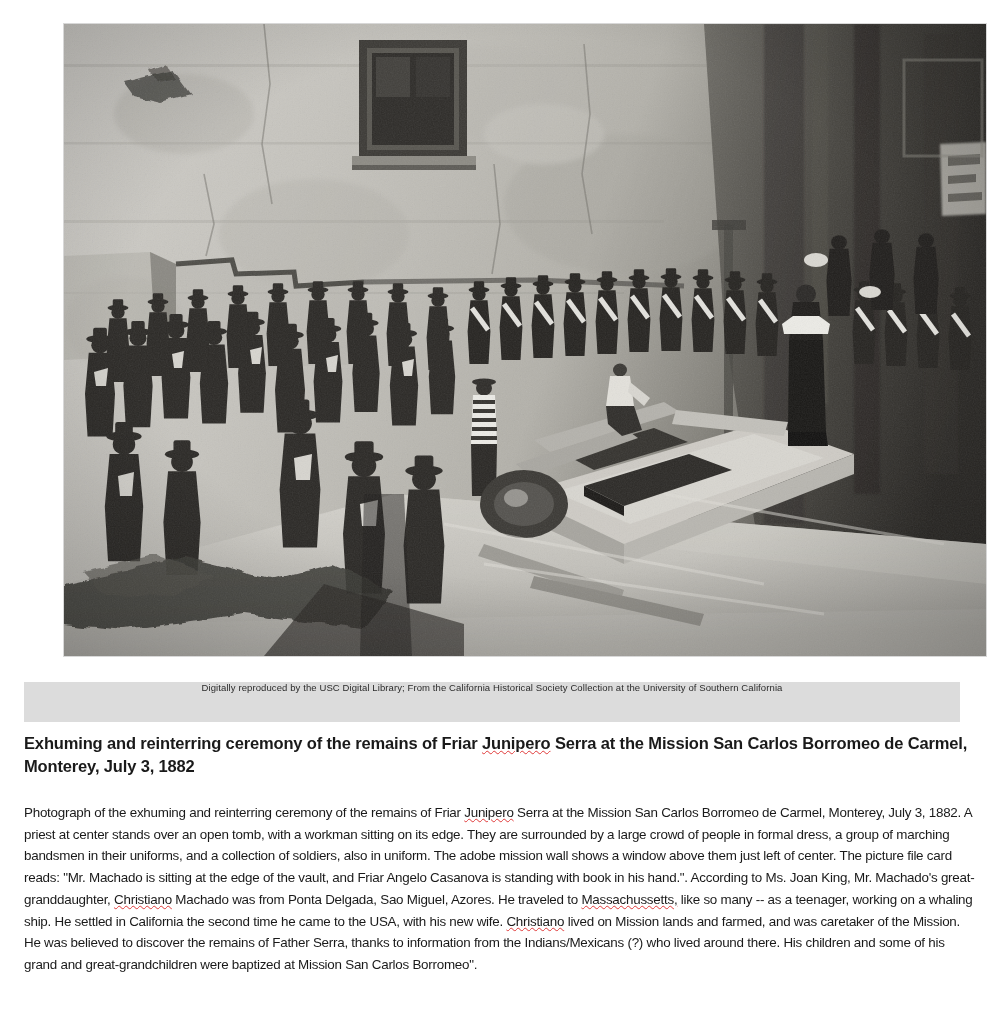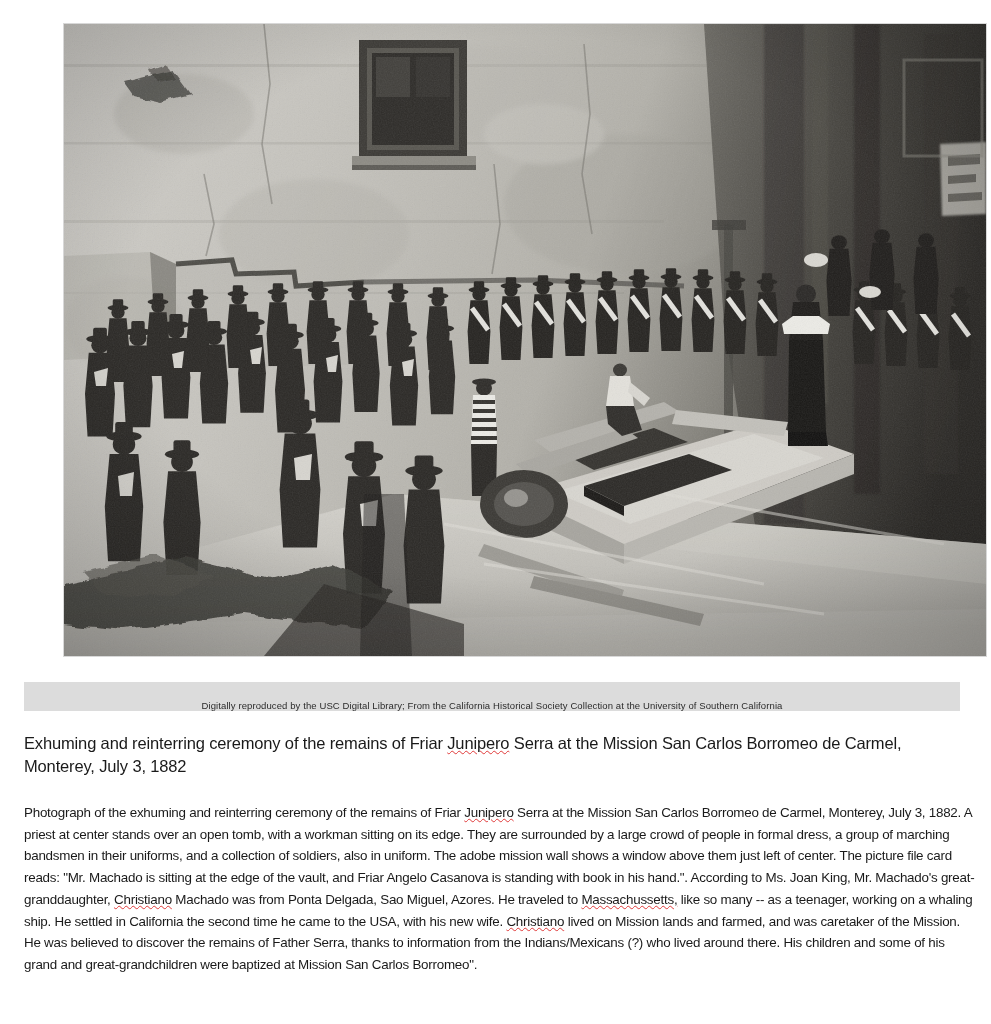--- a/index.html
+++ b/index.html
@@ -32,41 +32,41 @@
     box-shadow: 0 0 0 1px #d8d8d8;
   }
   #photo-svg { display: block; width: 100%; height: 100%; }
 
   
   #attribution-bar {
     position: absolute;
     left: 24px;
     top: 682px;
     width: 936px;
-    height: 29px;
+    height: 40px;
     background: #dcdcdc;
     display: flex;
-    align-items: flex-end;
+    align-items: flex-start;
     justify-content: center;
   }
   #attribution-text {
     font-size: 9.5px;
     color: #2b2b2b;
     letter-spacing: 0.1px;
     white-space: nowrap;
   }
 
   
   #page-title {
     position: absolute;
     left: 24px;
     top: 732px;
     width: 948px;
     font-size: 16.5px;
-    font-weight: 400;
+    font-weight: 700;
     line-height: 1.42;
     color: #1a1a1a;
     letter-spacing: -0.15px;
     margin: 0;
   }
 
   
   #description {
     position: absolute;
     left: 24px;

